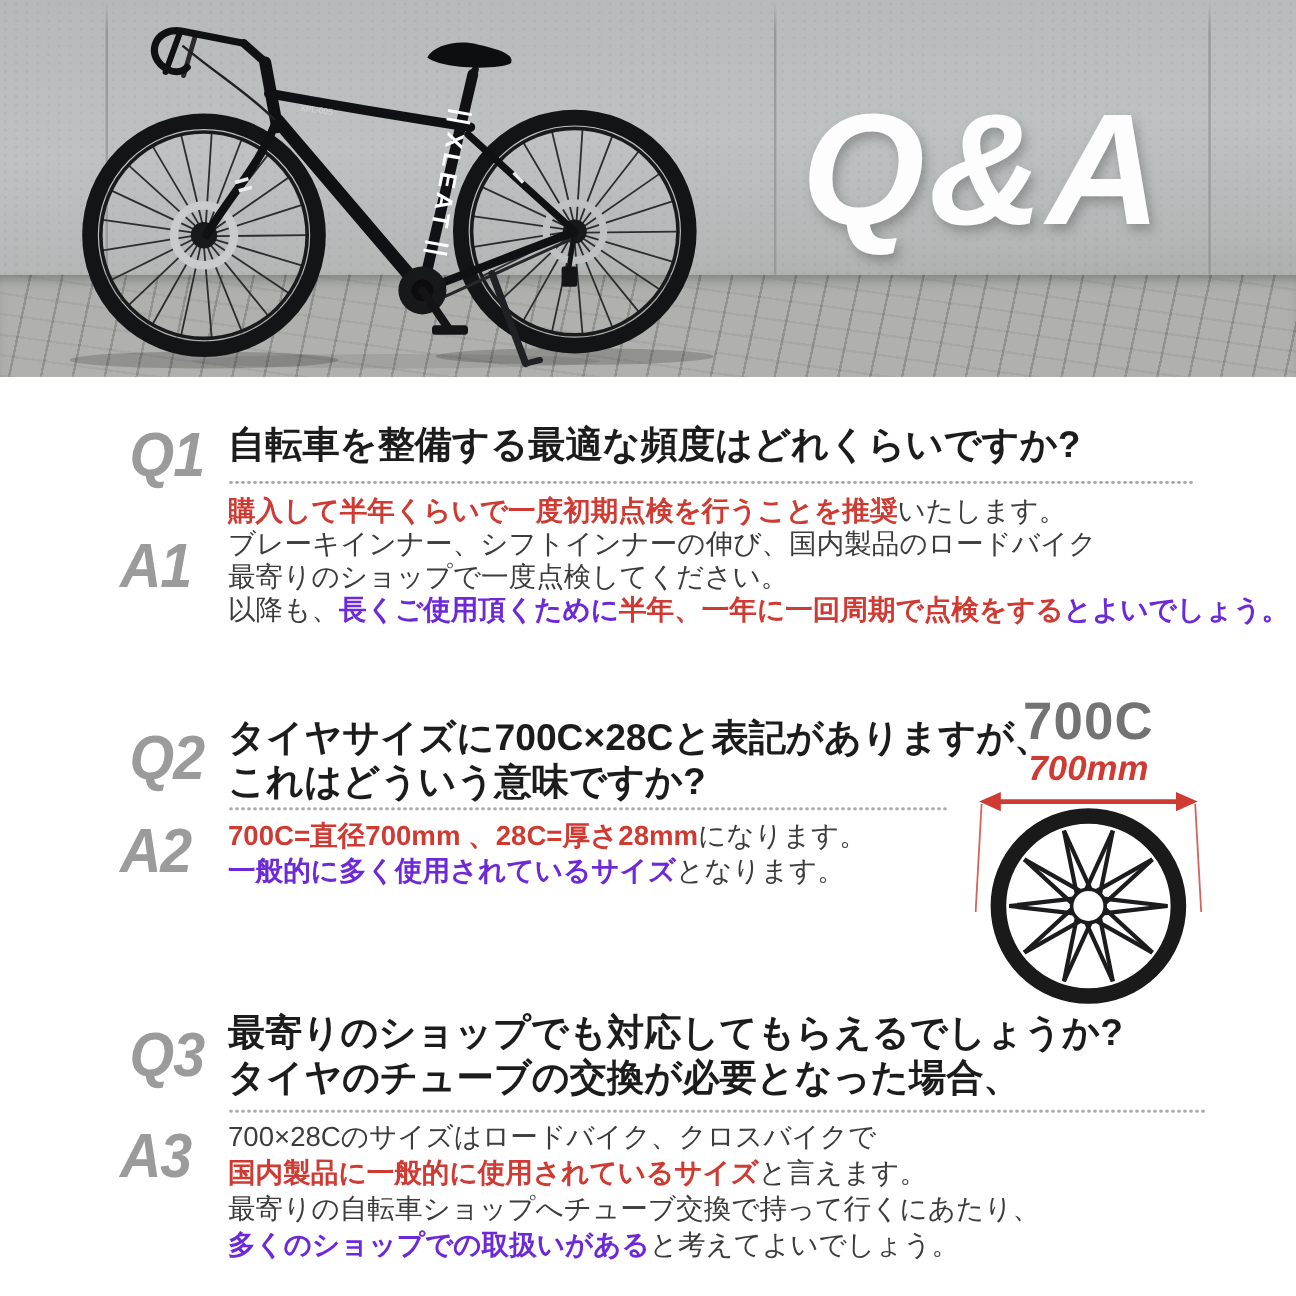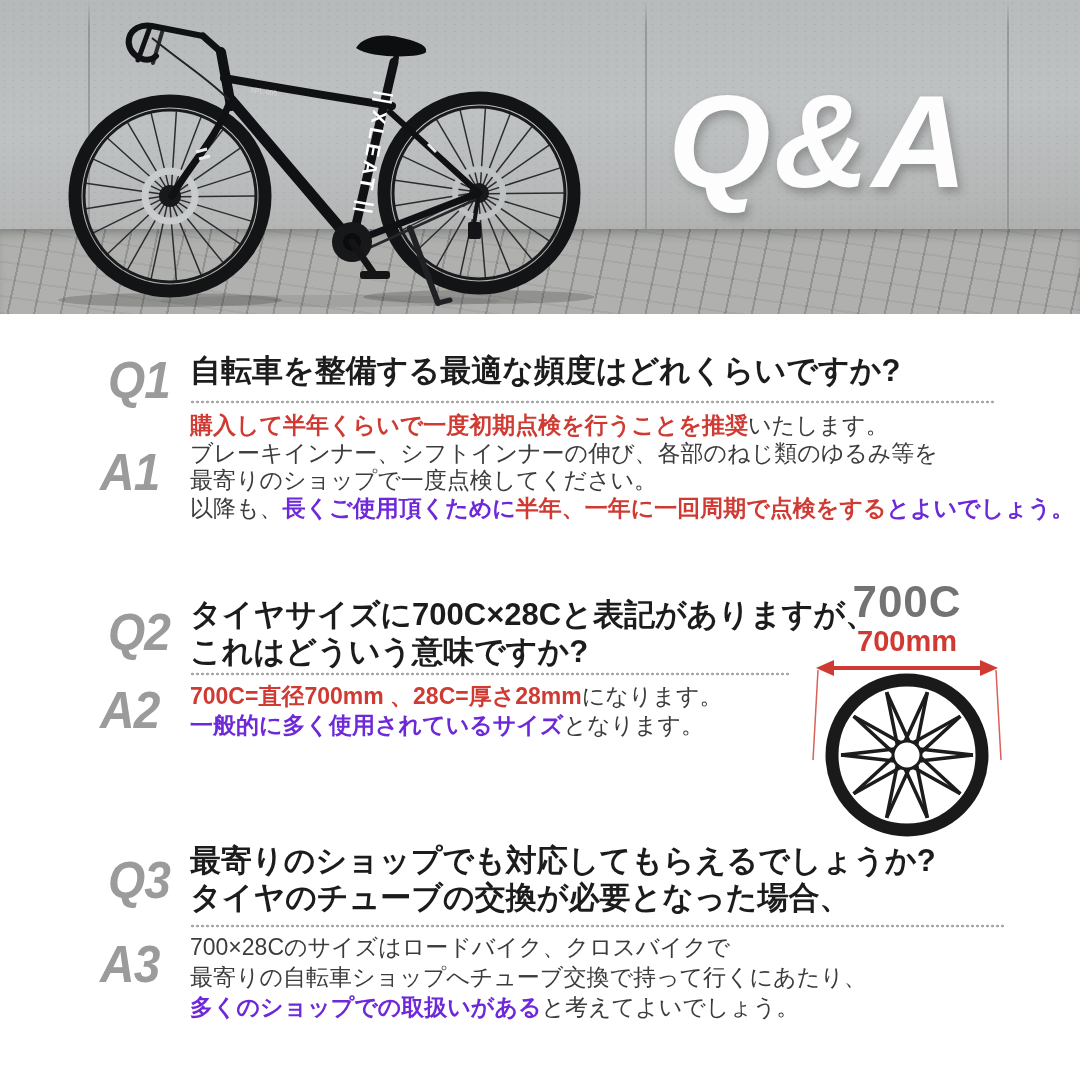--- a/index.html
+++ b/index.html
@@ -88,21 +88,21 @@
   .seg-r{color:var(--red);font-weight:700;}
 
   
   .wheel-diagram{position:absolute;left:812px;top:580px;width:190px;height:275px;}
   .wd-title{
     position:absolute;left:0;top:0;width:190px;text-align:center;
     font-size:44px;line-height:1;font-weight:700;color:#737373;letter-spacing:1px;
   }
   .wd-dim{
     position:absolute;left:0;top:47px;width:190px;text-align:center;
-    font-size:29px;line-height:1;font-weight:700;color:var(--red);
+    font-size:29px;line-height:1;font-weight:700;color:var(--red);font-style:italic;
   }
   .wd-svg{position:absolute;left:0;top:78px;}
 </style>
 </head>
 <body>
 
 <div class="canvas">
 
   <header class="photo">
     <div class="speckle"></div>
@@ -199,21 +199,21 @@
 
   <section class="qa" id="qa1">
     <div class="qlabel">Q1</div>
     <h2 class="question">
       <span class="qline">自転車を整備する最適な頻度はどれくらいですか?</span>
     </h2>
     <div class="dotted"></div>
     <div class="alabel">A1</div>
     <div class="answer">
       <p><span class="seg-r">購入して半年くらいで一度初期点検を行うことを推奨</span><span class="seg-n">いたします。</span></p>
-      <p><span class="seg-n">ブレーキインナー、シフトインナーの伸び、各部のねじ類のゆるみ等を</span></p>
+      <p><span class="seg-n">ブレーキインナー、シフトインナーの伸び、国内製品のロードバイク</span></p>
       <p><span class="seg-n">最寄りのショップで一度点検してください。</span></p>
       <p><span class="seg-n">以降も、</span><span class="seg-b">長くご使用頂くために</span><span class="seg-r">半年、一年に一回周期で点検をする</span><span class="seg-b">とよいでしょう。</span></p>
     </div>
   </section>
 
   <section class="qa" id="qa2">
     <div class="qlabel">Q2</div>
     <h2 class="question">
       <span class="qline">タイヤサイズに700C×28Cと表記がありますが、</span>
       <span class="qline">これはどういう意味ですか?</span>
@@ -253,18 +253,19 @@
   <section class="qa" id="qa3">
     <div class="qlabel">Q3</div>
     <h2 class="question">
       <span class="qline">最寄りのショップでも対応してもらえるでしょうか?</span>
       <span class="qline">タイヤのチューブの交換が必要となった場合、</span>
     </h2>
     <div class="dotted"></div>
     <div class="alabel">A3</div>
     <div class="answer">
       <p><span class="seg-n">700×28Cのサイズはロードバイク、クロスバイクで</span></p>
+      <p><span class="seg-r">国内製品に一般的に使用されているサイズ</span><span class="seg-n">と言えます。</span></p>
       <p><span class="seg-n">最寄りの自転車ショップへチューブ交換で持って行くにあたり、</span></p>
       <p><span class="seg-b">多くのショップでの取扱いがある</span><span class="seg-n">と考えてよいでしょう。</span></p>
     </div>
   </section>
 
 </div>
 
 </body></html>

